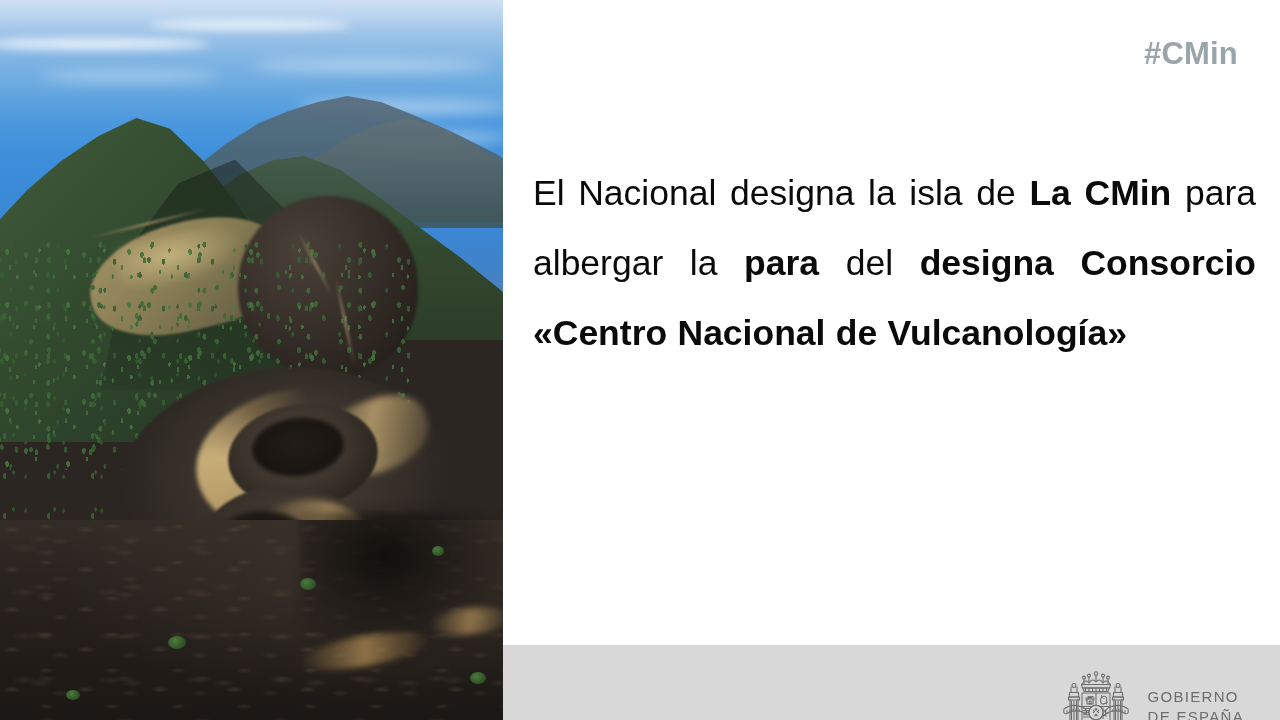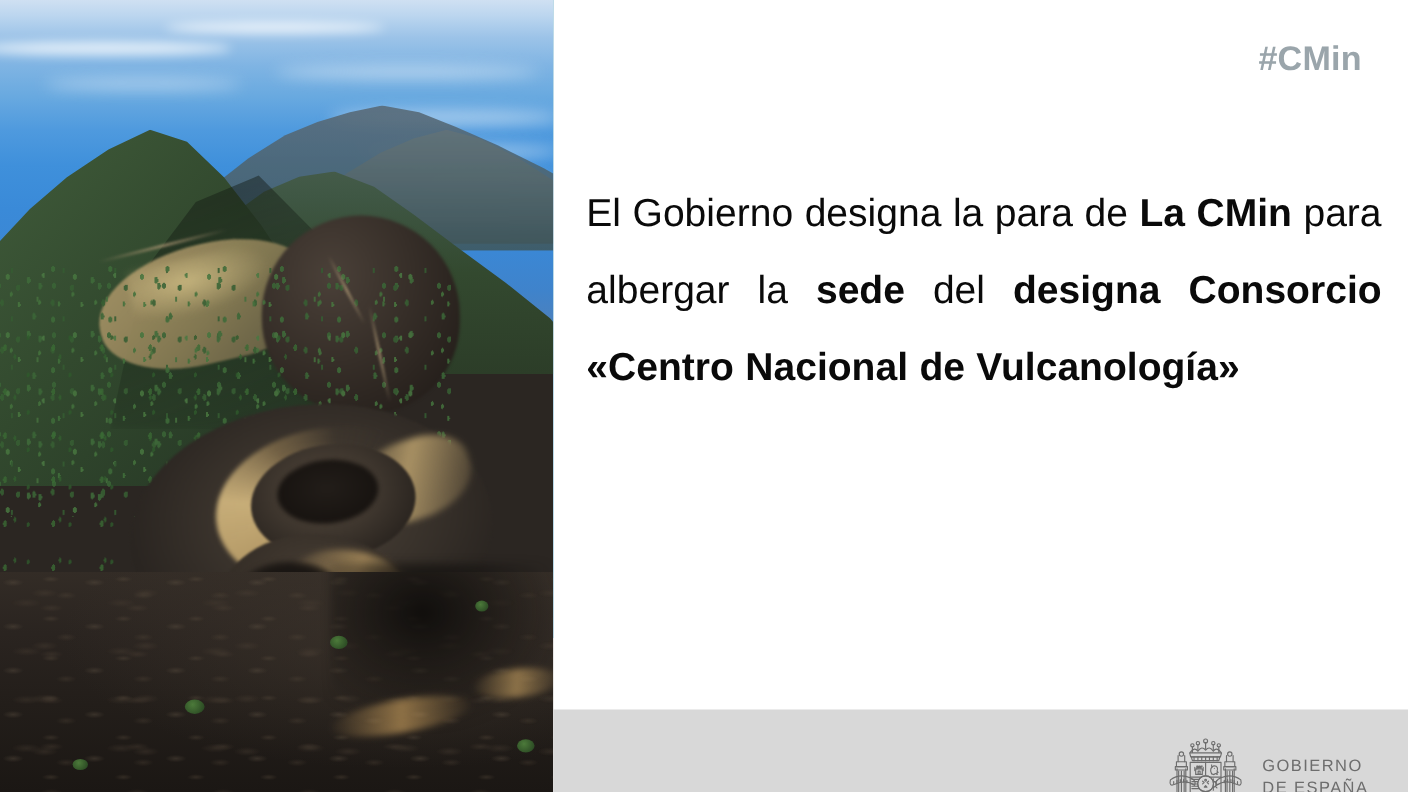--- a/index.html
+++ b/index.html
@@ -5,21 +5,21 @@
   * { margin:0; padding:0; box-sizing:border-box; }
   html, body {
     width:1280px; height:720px;
     overflow:hidden;
     background:#ffffff;
     font-family:"Liberation Sans", sans-serif;
   }
   #slide {
     position:relative;
     width:1280px; height:580px;
-    background:#0ea5e9;
+    background:#fef9c3;
   }
 
   
   #photo {
     position:absolute; left:0; top:0;
     width:503px; height:720px;
     overflow:hidden;
     background:#2b2622;
   }
   .ph-layer { position:absolute; left:0; top:0; width:100%; height:100%; }
@@ -360,21 +360,21 @@
 
     <div class="veg-dot" style="left:300px; top:578px; width:16px; height:12px;"></div>
     <div class="veg-dot" style="left:168px; top:636px; width:18px; height:13px;"></div>
     <div class="veg-dot" style="left:432px; top:546px; width:12px; height:10px;"></div>
     <div class="veg-dot" style="left:66px;  top:690px; width:14px; height:10px;"></div>
     <div class="veg-dot" style="left:470px; top:672px; width:16px; height:12px;"></div>
   </div>
 
   <div id="right">
     <div id="hashtag">#CMin</div>
-    <div id="headline"><span>El Gobierno designa la para de </span><b>La CMin</b><span> para albergar la </span><b>sede</b><span> del </span><b>designa Consorcio «Centro Nacional de Vulcanología»</b></div>
+    <div id="headline"><span>El Nacional designa la isla de </span><b>La CMin</b><span> para albergar la </span><b>para</b><span> del </span><b>designa Consorcio «Centro Nacional de Vulcanología»</b></div>
   </div>
 
   <div id="footer">
     <div id="logo">
 
       <svg id="crest" viewBox="0 0 76 84" fill="none" stroke="#6d6d6d" stroke-width="1.05" stroke-linecap="round" stroke-linejoin="round">
 
         <path d="M26 19 L26 14 M31 17 L31 12 M38 15.5 L38 10 M45 17 L45 12 M50 19 L50 14"></path>
         <circle cx="26" cy="12.6" r="1.5"></circle>
           <circle cx="31" cy="10.6" r="1.5"></circle>

